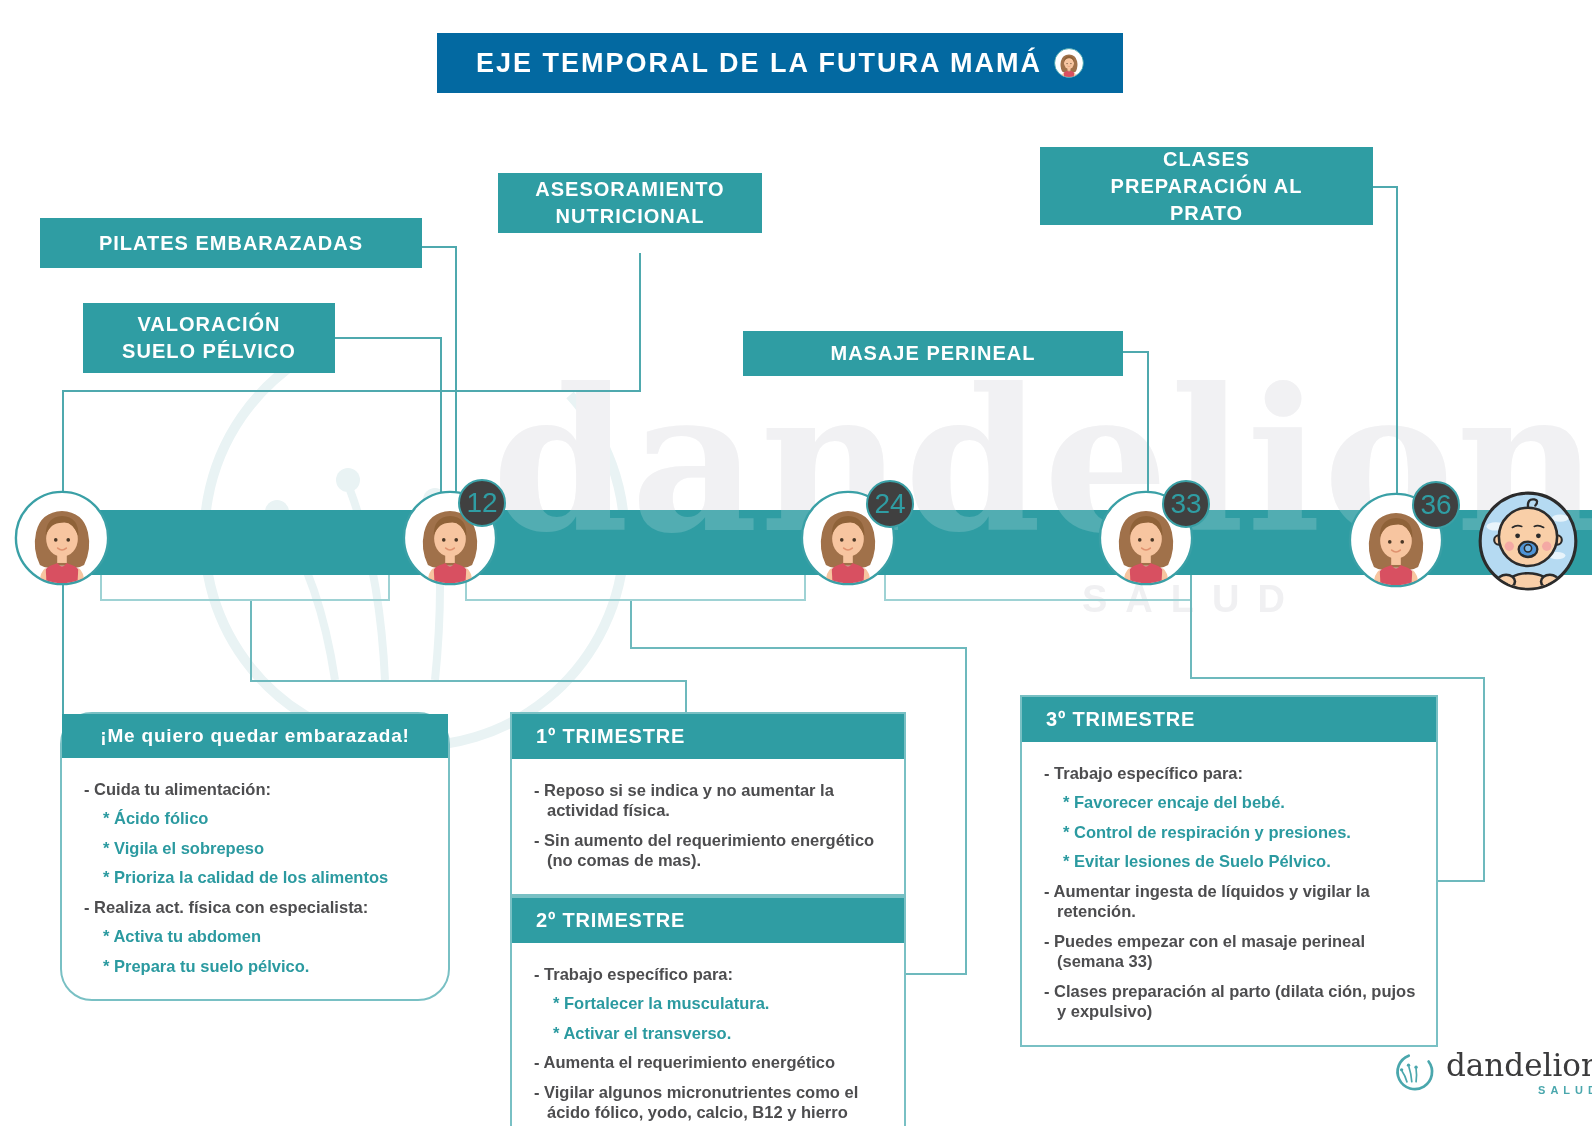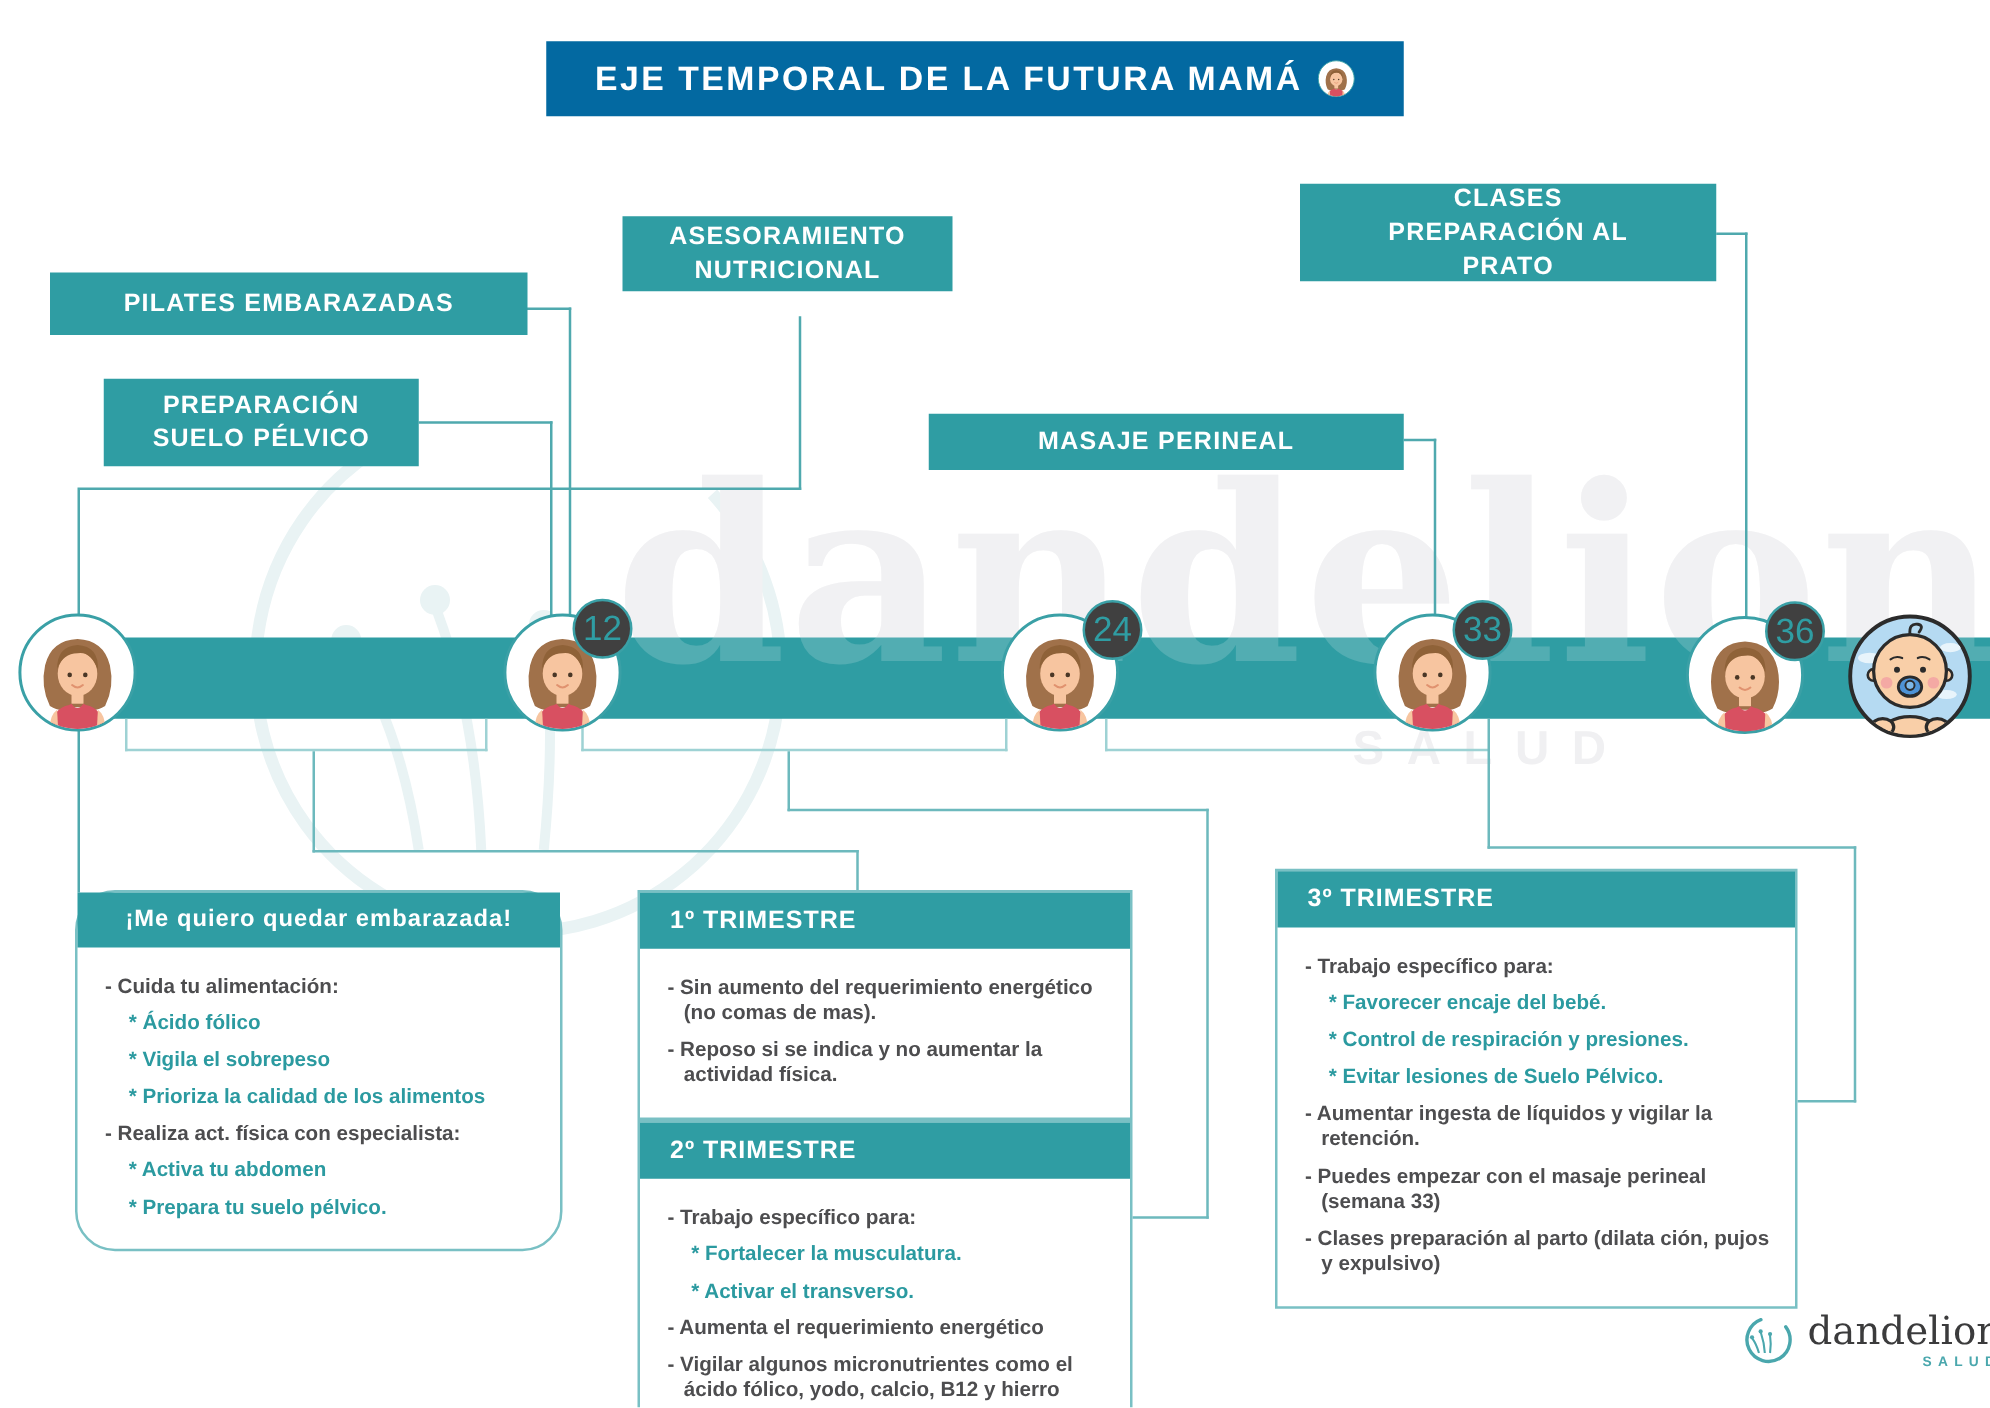--- a/index.html
+++ b/index.html
@@ -129,21 +129,21 @@
   <div class="wm wm-white">dandelion</div>
 
   <div id="title">
     <span>EJE TEMPORAL DE LA FUTURA MAMÁ</span>
     <svg width="30" height="30" viewBox="0 0 100 100">
         <use href="#sym-woman" xlink:href="#sym-woman"></use>
       </svg>
   </div>
 
   <div class="tealbox" style="left:40px;top:218px;width:382px;height:50px;font-size:20px;">PILATES EMBARAZADAS</div>
-  <div class="tealbox" style="left:83px;top:303px;width:252px;height:70px;font-size:20px;padding:0 20px;box-sizing:border-box;">PREPARACIÓN SUELO PÉLVICO</div>
+  <div class="tealbox" style="left:83px;top:303px;width:252px;height:70px;font-size:20px;padding:0 20px;box-sizing:border-box;">VALORACIÓN SUELO PÉLVICO</div>
   <div class="tealbox" style="left:498px;top:173px;width:264px;height:60px;font-size:20px;padding:0 30px;box-sizing:border-box;">ASESORAMIENTO NUTRICIONAL</div>
   <div class="tealbox" style="left:743px;top:331px;width:380px;height:45px;font-size:20px;">MASAJE PERINEAL</div>
   <div class="tealbox" style="left:1040px;top:147px;width:333px;height:78px;font-size:20px;padding:0 44px;box-sizing:border-box;">CLASES PREPARACIÓN AL PRATO</div>
 
   <div class="ln" style="left:639px;top:253px;width:2px;height:139px;"></div>
   <div class="ln" style="left:62px;top:390px;width:579px;height:2px;"></div>
   <div class="ln" style="left:62px;top:392px;width:2px;height:322px;"></div>
   <div class="ln" style="left:405px;top:246px;width:52px;height:2px;"></div>
   <div class="ln" style="left:455px;top:246px;width:2px;height:264px;"></div>
   <div class="ln" style="left:335px;top:337px;width:107px;height:2px;"></div>
@@ -208,22 +208,22 @@
         <div class="it k-dash"><span>- Realiza act. física con especialista:</span></div>
         <div class="it k-star"><span>* Activa tu abdomen</span></div>
         <div class="it k-star"><span>* Prepara tu suelo pélvico.</span></div>
       </div>
   </div>
 
   <div class="cbox" style="left:510px;top:712px;width:392px;">
     <div class="cbox-h left">1º TRIMESTRE</div>
     <div class="cbox-b">
 
-    <div class="it k-dash"><span>- Sin aumento del requerimiento energético (no comas de mas).</span></div>
-        <div class="it k-dash"><span>- Reposo si se indica y no aumentar la actividad física.</span></div>
+    <div class="it k-dash"><span>- Reposo si se indica y no aumentar la actividad física.</span></div>
+        <div class="it k-dash"><span>- Sin aumento del requerimiento energético (no comas de mas).</span></div>
       </div>
   </div>
 
   <div class="cbox" style="left:510px;top:896px;width:392px;">
     <div class="cbox-h left">2º TRIMESTRE</div>
     <div class="cbox-b">
 
     <div class="it k-dash"><span>- Trabajo específico para:</span></div>
         <div class="it k-star"><span>* Fortalecer la musculatura.</span></div>
         <div class="it k-star"><span>* Activar el transverso.</span></div>

